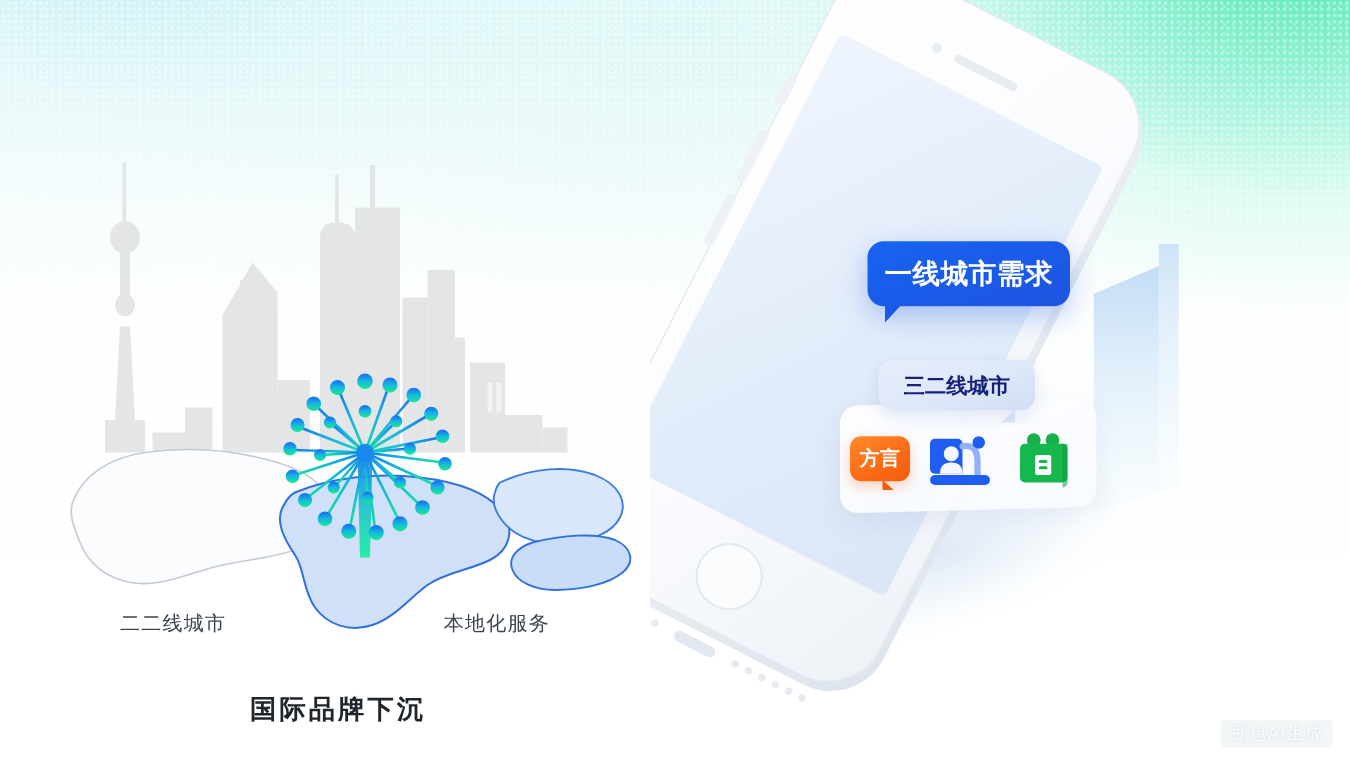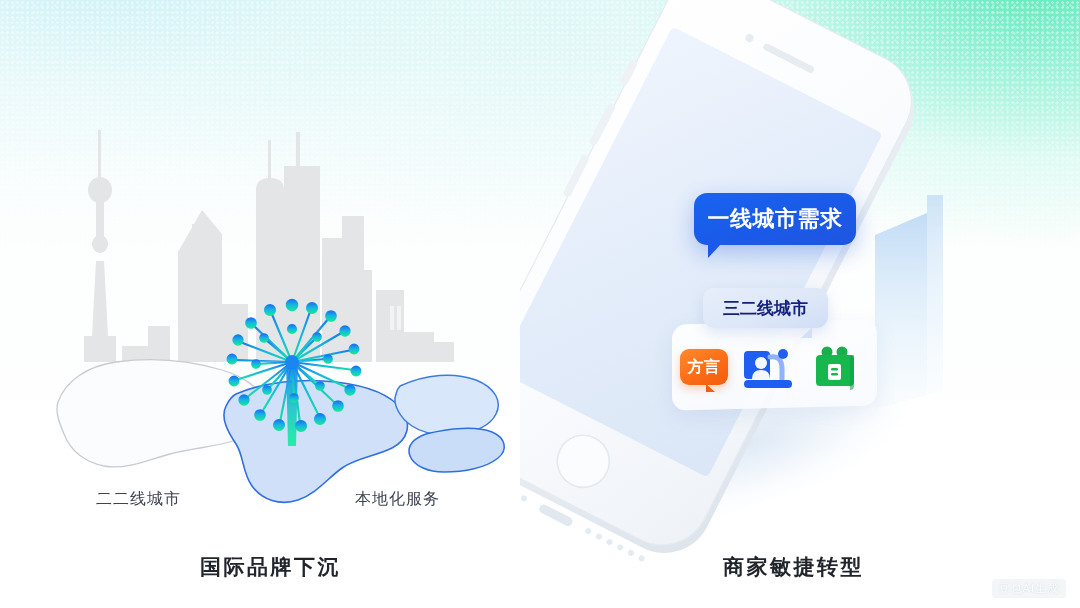--- a/index.html
+++ b/index.html
@@ -169,21 +169,21 @@
     color: #20252c;
     letter-spacing: 2.5px;
     white-space: nowrap;
   }
   #caption-left  { left: 200px; top: 553px; }
   #caption-right { left: 723px; top: 553px; }
 
   #watermark {
     position: absolute;
     right: 14px; bottom: 10px;
-    font-size: 11px;
+    font-size: 14px;
     letter-spacing: 1px;
     color: rgba(255,255,255,0.92);
     text-shadow: 0 0 2px rgba(170,190,200,0.55);
     background: rgba(200,215,220,0.22);
     padding: 2px 7px;
     border-radius: 3px;
     white-space: nowrap;
   }
 </style>
 </head>
@@ -444,16 +444,15 @@
     <span>三二线城市</span>
     <span class="tail"></span>
   </div>
 
   <div class="bubble" id="bubble-primary">
     <span>一线城市需求</span>
     <span class="tail"></span>
   </div>
 
   <div class="caption" id="caption-left">国际品牌下沉</div>
-  <div class="caption" id="caption-right">商家敏捷转型</div>
 
   <div id="watermark">豆包AI生成</div>
 </div>
 
 </body></html>

